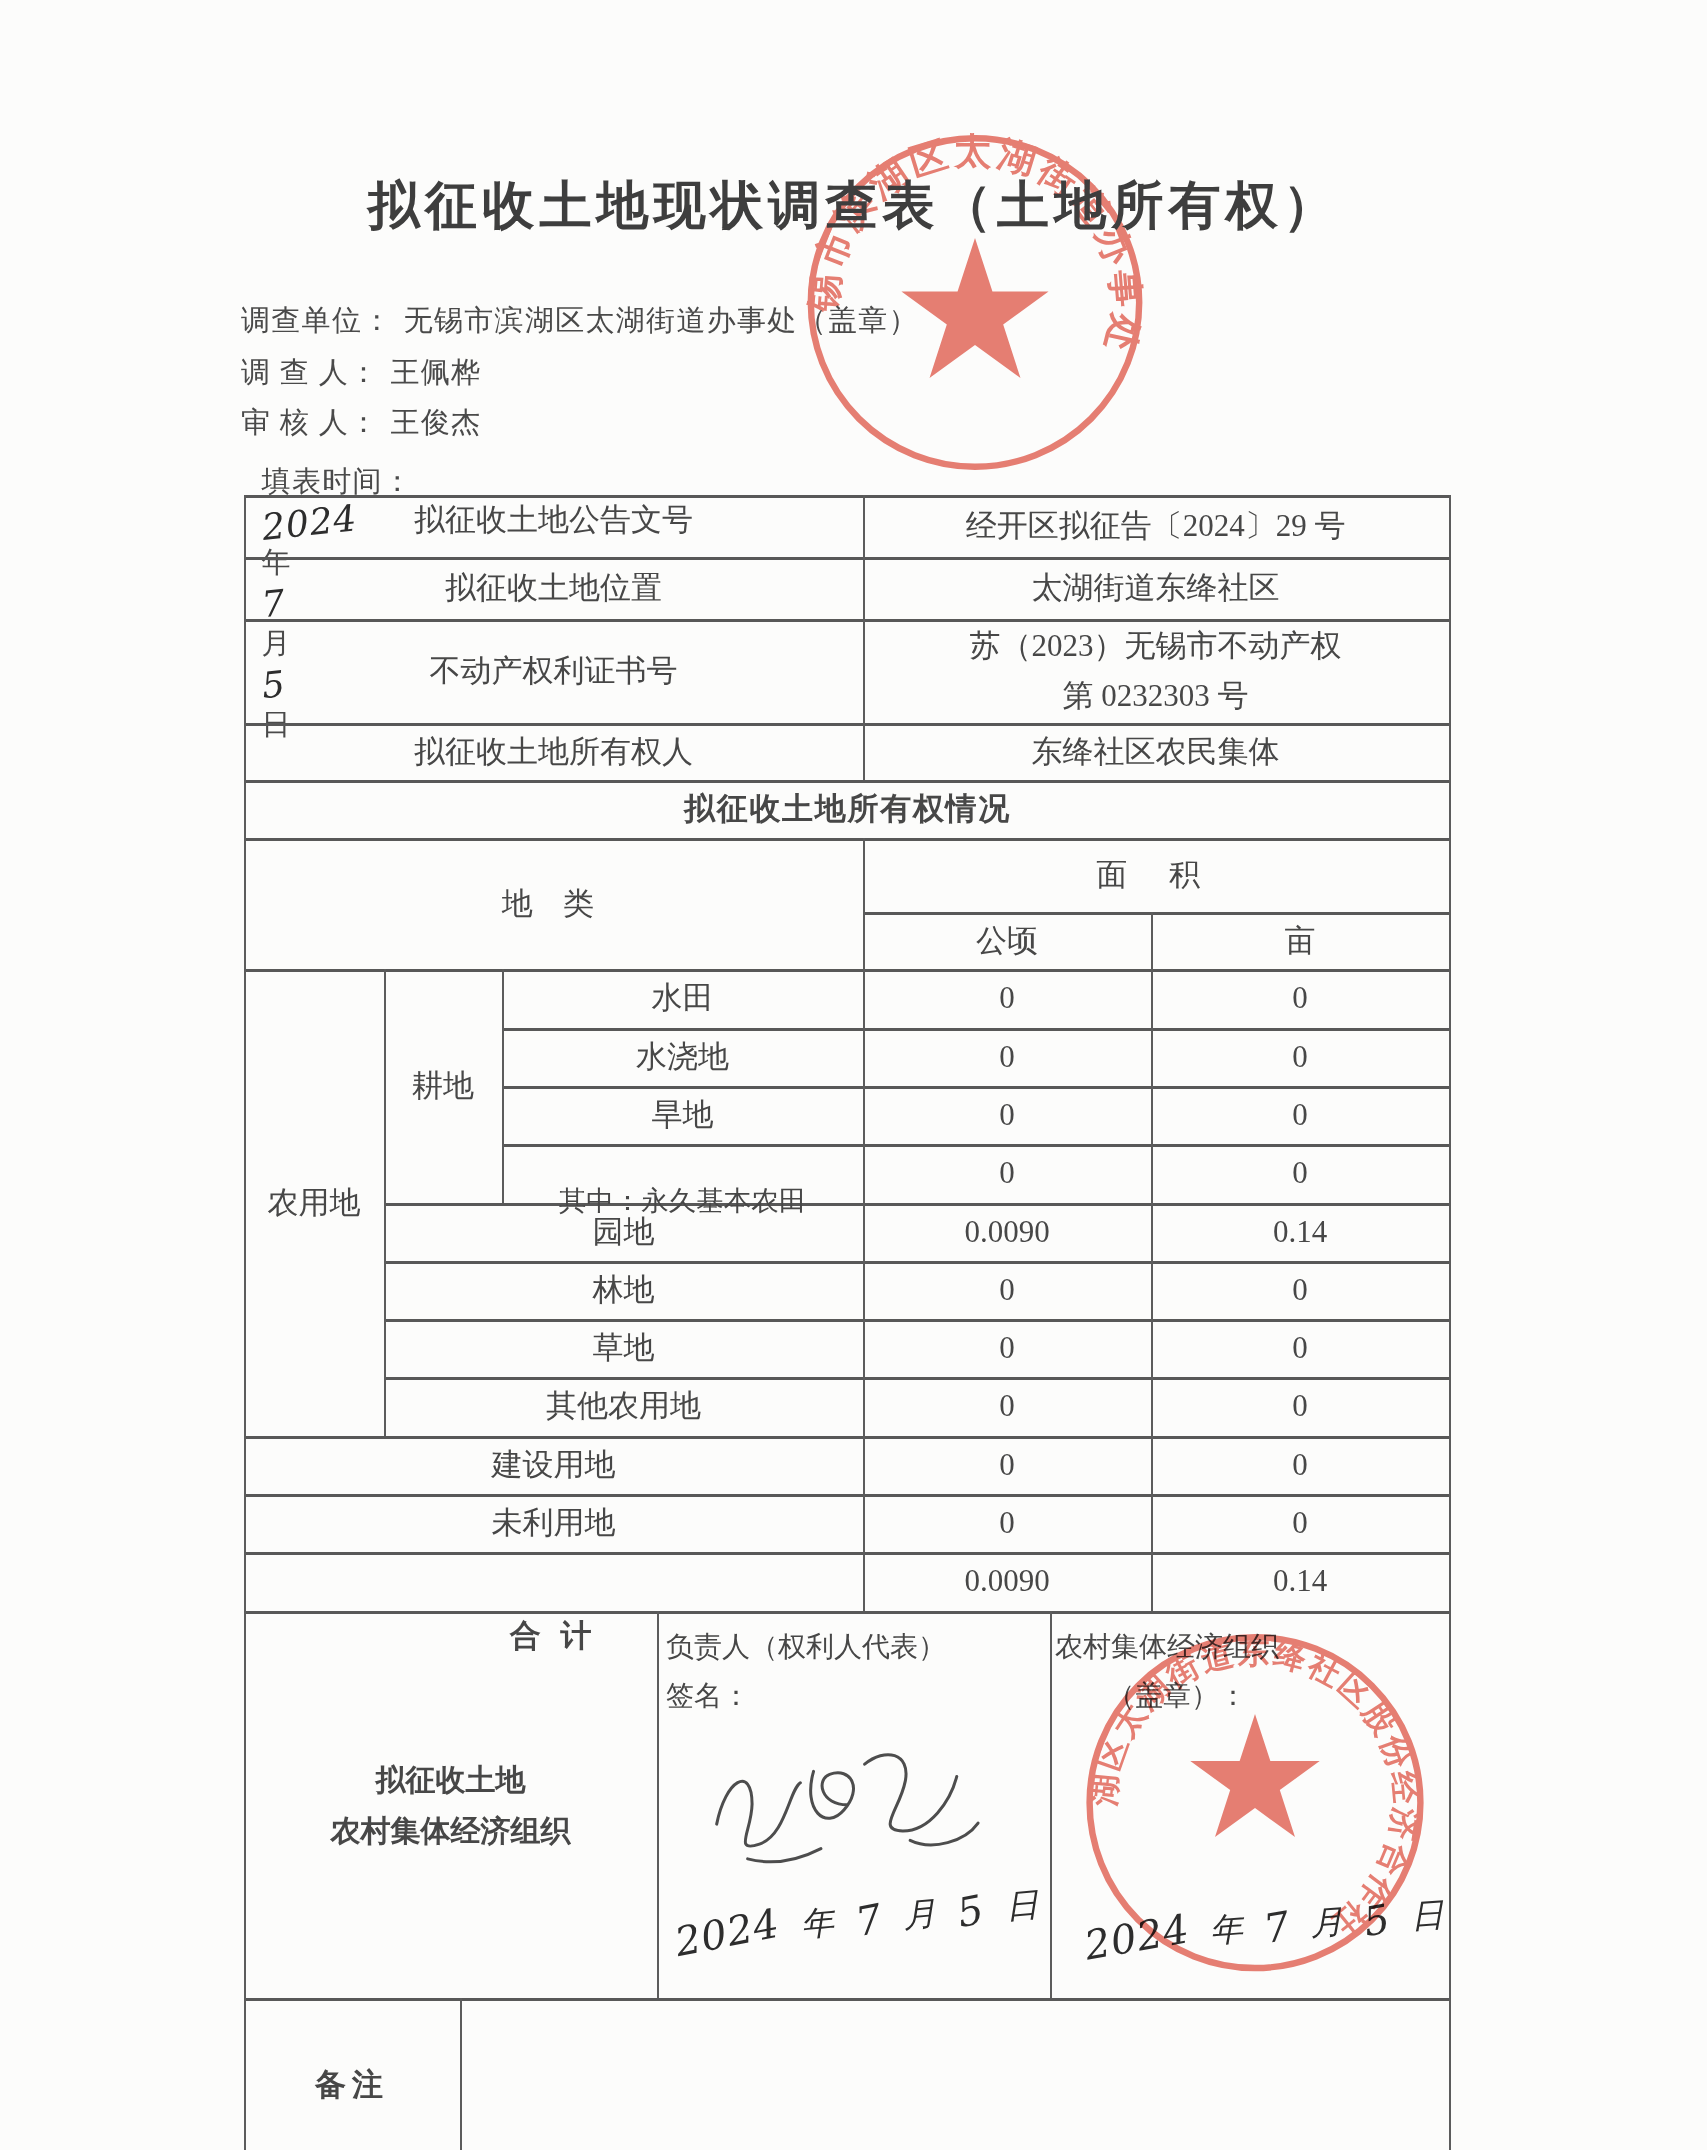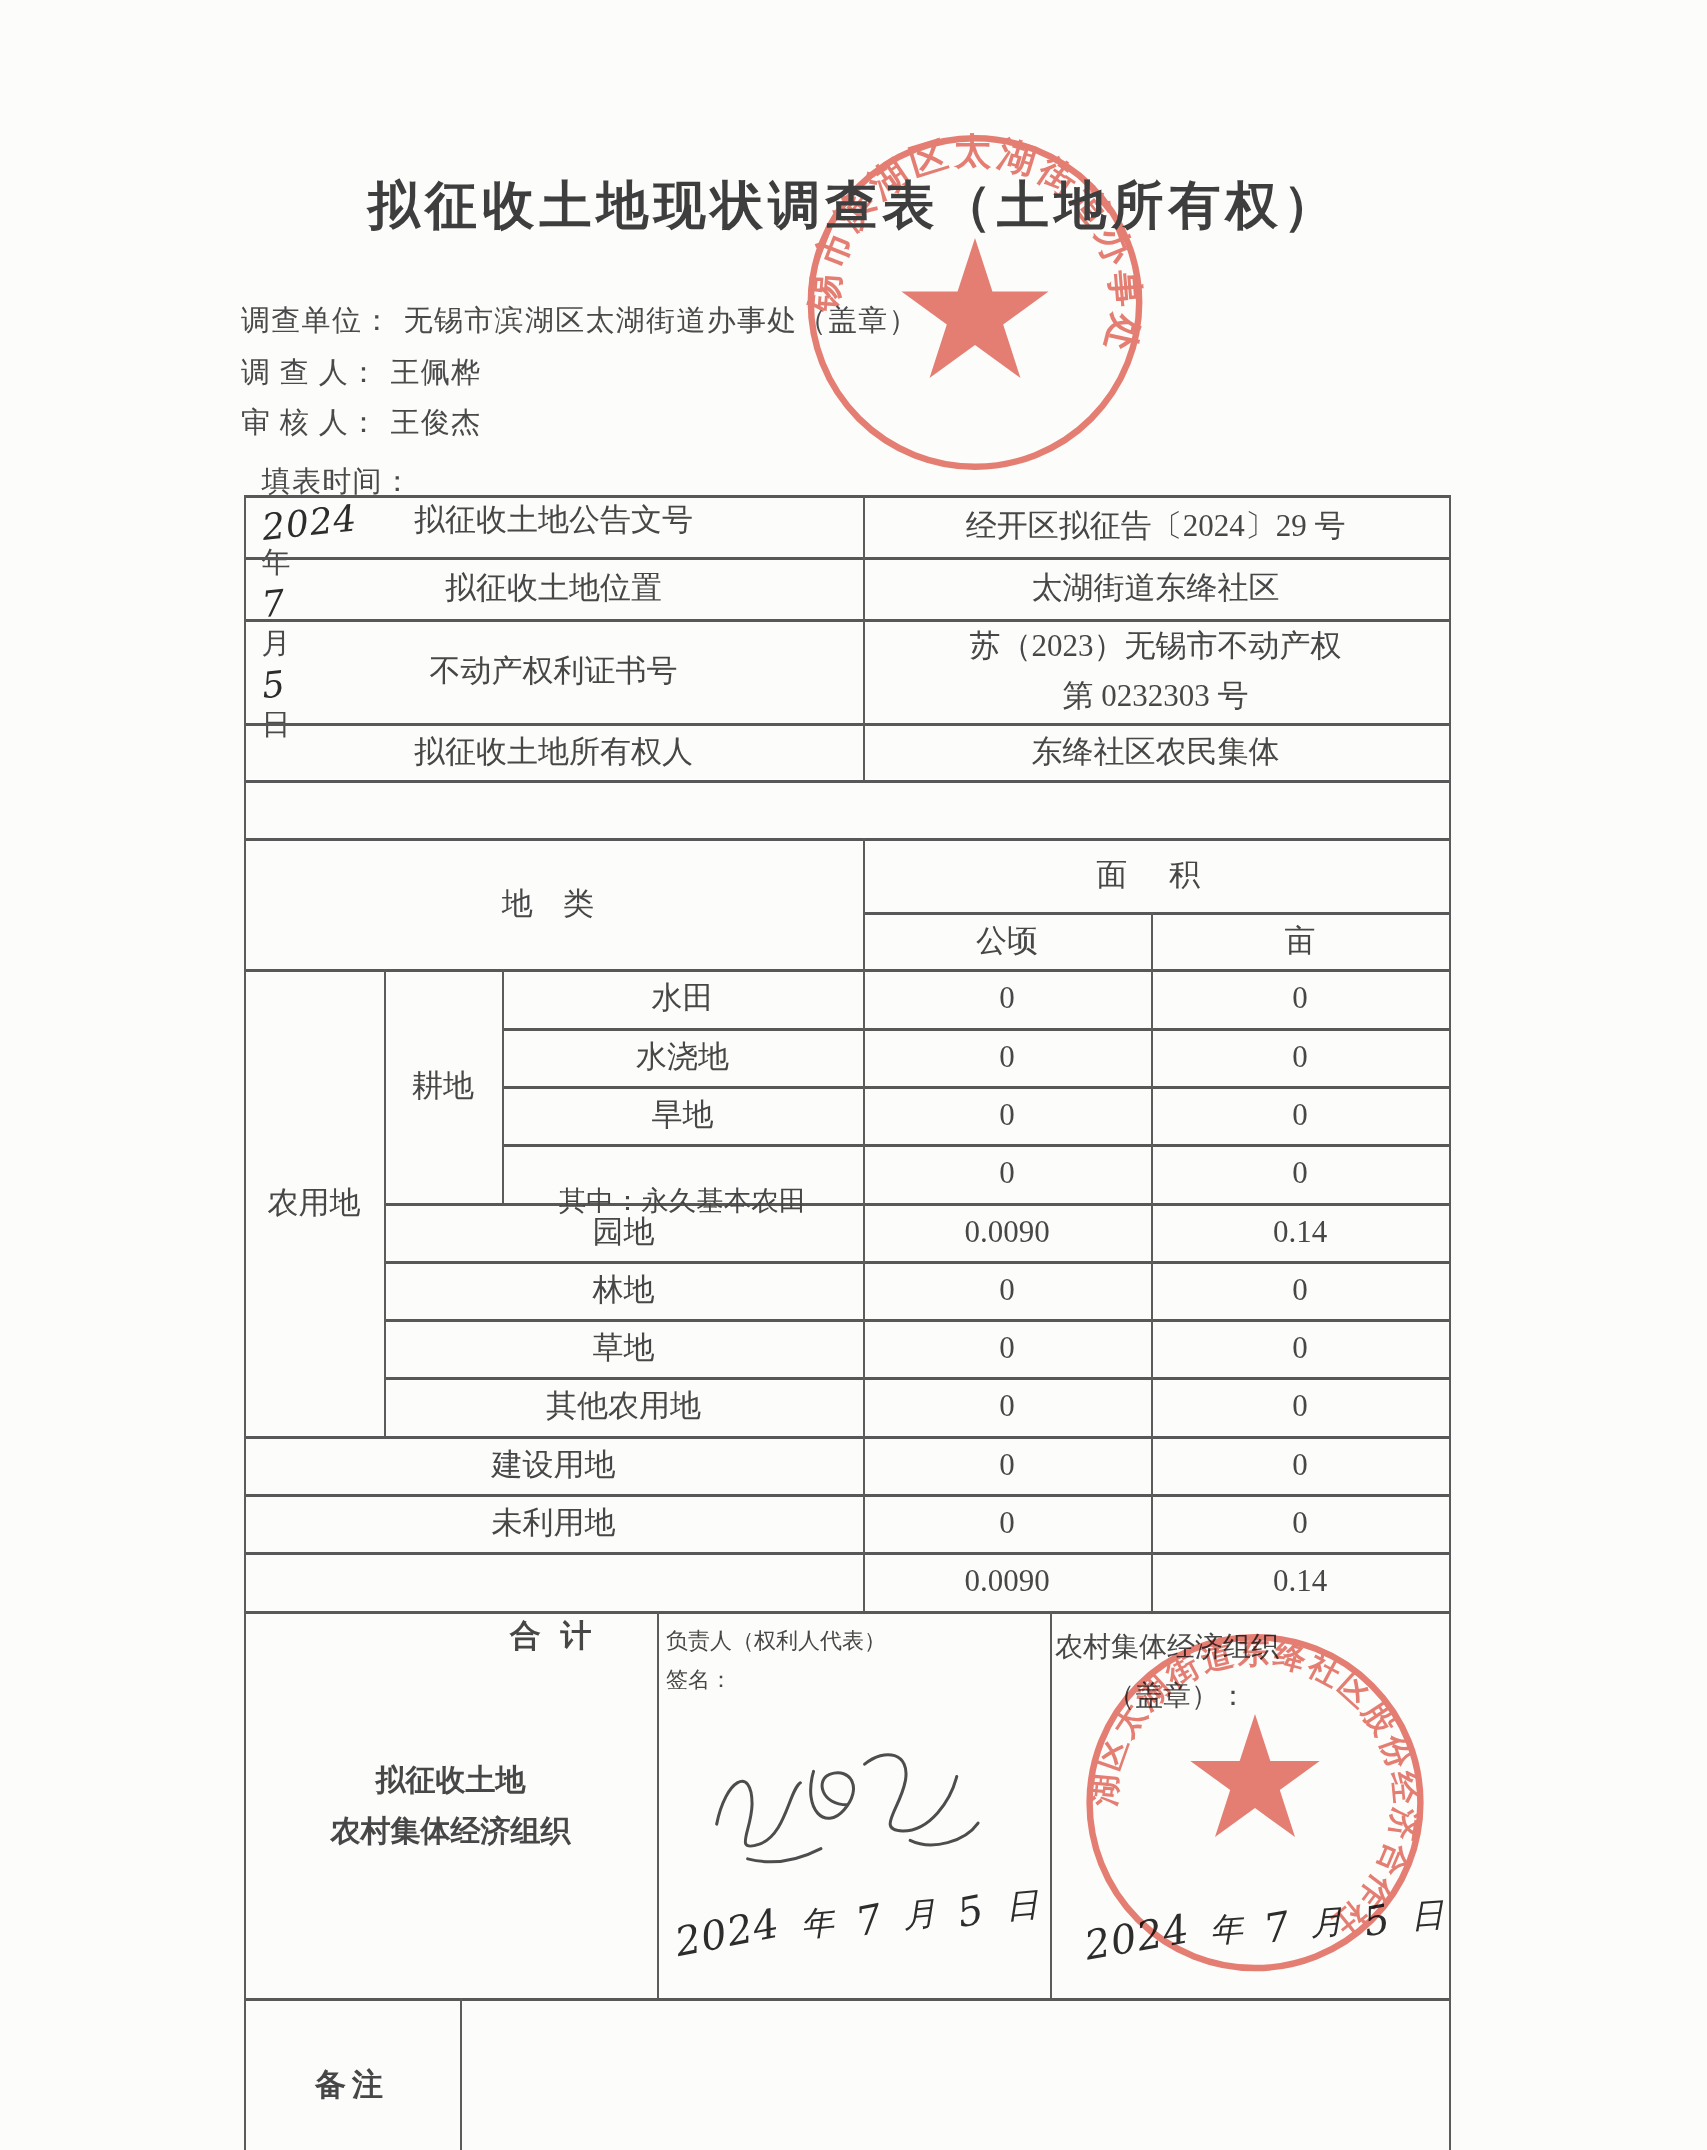--- a/index.html
+++ b/index.html
@@ -115,20 +115,21 @@
 
   <div class="t" style="left:244px;top:619px;width:619px;height:103px;">不动产权利证书号</div>
   <div class="t col" style="left:863px;top:619px;width:585px;height:103px;line-height:1.6;">
     <div>苏（2023）无锡市不动产权</div>
     <div>第 0232303 号</div>
   </div>
 
   <div class="t" style="left:244px;top:723px;width:619px;height:57px;">拟征收土地所有权人</div>
   <div class="t" style="left:863px;top:723px;width:585px;height:57px;">东绛社区农民集体</div>
 
+  <div class="t bold6" style="left:244px;top:780px;width:1207px;height:58px;letter-spacing:1.7px;">拟征收土地所有权情况</div>
 
   <div class="t" style="left:244px;top:838px;width:619px;height:131px;letter-spacing:11.2px;">地 类</div>
   <div class="t" style="left:863px;top:838px;width:587px;height:74px;letter-spacing:17px;">面  积</div>
   <div class="t" style="left:863px;top:912px;width:288px;height:57px;">公顷</div>
   <div class="t" style="left:1151px;top:912px;width:298px;height:57px;">亩</div>
 
   <div class="t" style="left:244px;top:969px;width:140px;height:467px;">农用地</div>
   <div class="t" style="left:384px;top:969px;width:118px;height:234px;">耕地</div>
 
   <div class="t" style="left:502px;top:969px;width:361px;height:58px;">水田</div>
@@ -173,21 +174,21 @@
 
   <div class="t bold6" style="left:244px;top:1607px;width:619px;height:58px;letter-spacing:6px;">合  计</div>
   <div class="t" style="left:863px;top:1552px;width:288px;height:58px;">0.0090</div>
   <div class="t" style="left:1151px;top:1552px;width:298px;height:58px;">0.14</div>
 
   <div class="t col bold6" style="left:244px;top:1611px;width:413px;height:387px;line-height:1.7;font-size:30px;">
     <div>拟征收土地</div>
     <div>农村集体经济组织</div>
   </div>
 
-  <div class="t col left" style="left:666px;top:1622px;width:379px;height:103px;font-size:22px;line-height:1.75;align-items:flex-start;">
+  <div class="t col left" style="left:666px;top:1622px;width:379px;height:103px;font-size:28px;line-height:1.75;align-items:flex-start;">
     <div>负责人（权利人代表）</div>
     <div>签名：</div>
   </div>
 
   <div class="t col left" style="left:1055px;top:1622px;width:387px;height:103px;font-size:28px;line-height:1.75;align-items:flex-start;">
     <div>农村集体经济组织</div>
     <div style="padding-left:52px;">（盖章）：</div>
   </div>
 
   <svg style="position:absolute;left:688px;top:1703px;transform:rotate(-8deg);" width="310" height="185" viewBox="0 0 720 430">

